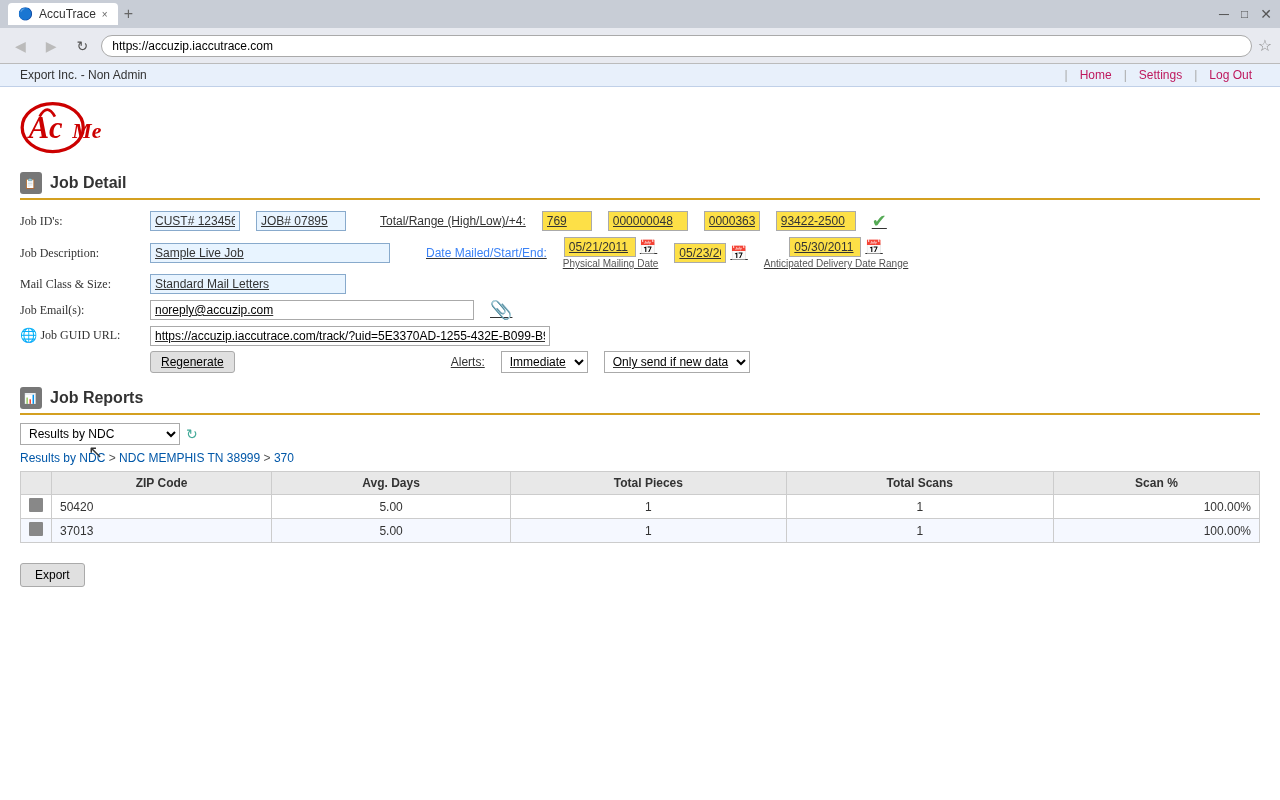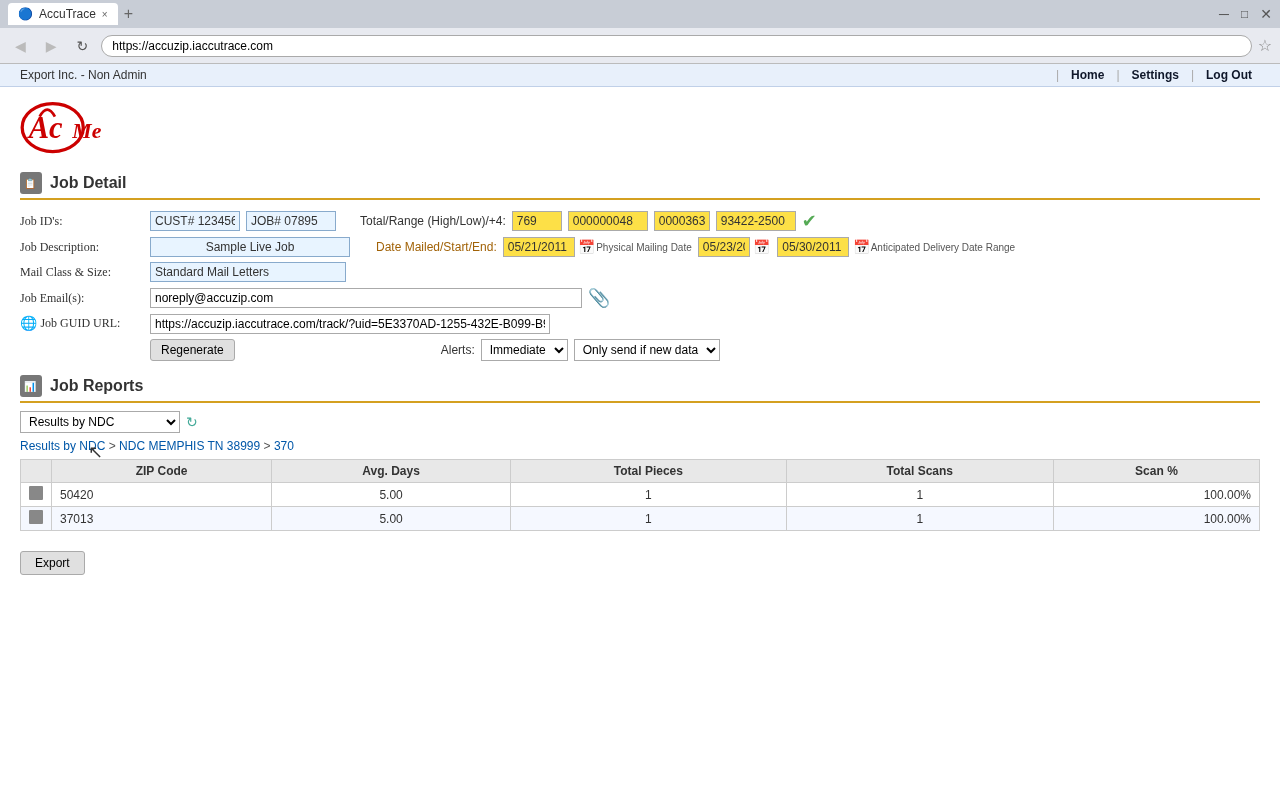--- a/index.html
+++ b/index.html
@@ -13,46 +13,46 @@
     .browser-tab-new { color: #666; cursor: pointer; background: none; border: none; font-size: 16px; }
     .browser-toolbar { background: #e8eaf0; display: flex; align-items: center; padding: 4px 8px; gap: 6px; height: 36px; border-bottom: 1px solid #bbb; }
     .browser-nav-btn { background: none; border: 1px solid transparent; border-radius: 3px; padding: 2px 6px; cursor: pointer; color: #555; font-size: 14px; }
     .browser-nav-btn.disabled { color: #bbb; cursor: default; }
     .browser-url-bar { flex: 1; border: 1px solid #aaa; border-radius: 12px; padding: 3px 10px; font-size: 12px; background: #fff; }
     .browser-star { color: #888; font-size: 16px; cursor: pointer; }
 
     
     .app-header { background: #e8f0fb; border-bottom: 1px solid #c0d0e8; padding: 4px 20px; display: flex; align-items: center; justify-content: space-between; }
     .app-header-nav { display: flex; gap: 4px; align-items: center; font-size: 12px; }
-    .app-header-nav a { color: #0f172a; text-decoration: none; padding: 0 8px; font-weight: bold; }
+    .app-header-nav a { color: #be185d; text-decoration: none; padding: 0 8px; }
     .app-header-nav .divider { color: #aaa; }
 
     
     .main-content { padding: 10px 20px; }
 
     
     .logo-area { display: flex; align-items: center; margin-bottom: 10px; }
 
     
     .section-header { display: flex; align-items: center; gap: 8px; border-bottom: 2px solid #c8a020; padding-bottom: 4px; margin-bottom: 10px; }
     .section-title { font-size: 16px; font-weight: bold; color: #333; }
     .form-input { border: 1px solid #aaa; padding: 2px 4px; font-size: 12px; background: #fde047; color: #333; }
     .form-input.blue-bg { background: #e8f4ff; border: 1px solid #88aacc; }
     .cal-icon { font-size: 14px; cursor: pointer; color: #666; }
     .date-label-small { font-size: 10px; color: #555; margin-top: 1px; }
-    .date-group { display: flex; align-items: center; }
+    .date-group { display: flex; flex-direction: column; align-items: center; }
     .date-row { display: flex; align-items: center; gap: 4px; }
     .dropdown-select { border: 1px solid #aaa; padding: 2px 4px; font-size: 12px; background: #fff; }
 
     
     .regen-btn { background: #e0e0e0; border: 1px solid #aaa; border-radius: 3px; padding: 3px 10px; font-size: 12px; cursor: pointer; }
     .guid-input { border: 1px solid #aaa; padding: 2px 4px; font-size: 12px; background: #fff; width: 400px; }
 
     
-    .email-input { border: 1px solid #aaa; padding: 2px 4px; font-size: 12px; background: #fff; width: 432px; }
+    .email-input { border: 1px solid #aaa; padding: 2px 4px; font-size: 12px; background: #fff; width: 324px; }
 
     
     .reports-section { margin-top: 14px; }
     .reports-header { display: flex; align-items: center; gap: 8px; border-bottom: 2px solid #c8a020; padding-bottom: 4px; margin-bottom: 8px; }
 
     
     .breadcrumb { font-size: 12px; margin-bottom: 6px; }
     .breadcrumb a { color: #0057a8; text-decoration: none; }
     .breadcrumb span { color: #555; }
 
@@ -72,21 +72,21 @@
     
     .export-btn { background: #e0e0e0; border: 1px solid #aaa; border-radius: 3px; padding: 4px 14px; font-size: 12px; cursor: pointer; margin-top: 10px; }
 
     
     .logo-svg { height: 60px; width: auto; margin-bottom: 5px; }
 
     .orange-border-section { border-bottom: 2px solid #d4a020; }
 
     .form-row { display: flex; align-items: baseline; margin-bottom: 4px; }
     .form-row-label { width: 130px; font-size: 12px; color: #333; flex-shrink: 0; font-family: Liberation Serif, serif; }
-    .form-row-content { display: flex; align-items: center; gap: 6px; flex-wrap: wrap; }
+    .form-row-content { display: flex; align-items: center; gap: 16px; flex-wrap: wrap; text-decoration: underline; }
   </style>
 </head>
 <body>
 
 <div class="browser-chrome">
 
   <div class="browser-titlebar">
     <div class="browser-tab">
       <span style="font-size:12px;">🔵</span>
       <span>AccuTrace</span>
@@ -151,22 +151,22 @@
         <input type="text" class="form-input" style="width: 80px;" value="000000048">
         <input type="text" class="form-input" style="width: 56px;" value="000036311">
         <input type="text" class="form-input" style="width: 80px;" value="93422-2500">
         <span style="color:#5a5; font-size:18px; cursor:pointer;">✔</span>
       </div>
     </div>
 
     <div class="form-row" style="margin-bottom:5px;">
       <div class="form-row-label">Job Description:</div>
       <div class="form-row-content">
-        <input type="text" class="form-input blue-bg" style="width: 200px; text-align: center;" value="Sample Live Job">
-        <span style="margin-left:20px; font-size:12px; color:#a16207;">Date Mailed/Start/End:</span>
+        <input type="text" class="form-input blue-bg" style="width: 240px;" value="Sample Live Job">
+        <span style="margin-left:20px; font-size:12px; color:#3b82f6;">Date Mailed/Start/End:</span>
         <div class="date-group">
           <div class="date-row">
             <input type="text" class="form-input" style="width: 72px;" value="05/21/2011">
             <span class="cal-icon">📅</span>
           </div>
           <div class="date-label-small">Physical Mailing Date</div>
         </div>
         <div class="date-group">
           <div class="date-row">
             <input type="text" class="form-input" style="width: 52px;" value="05/23/2011">

